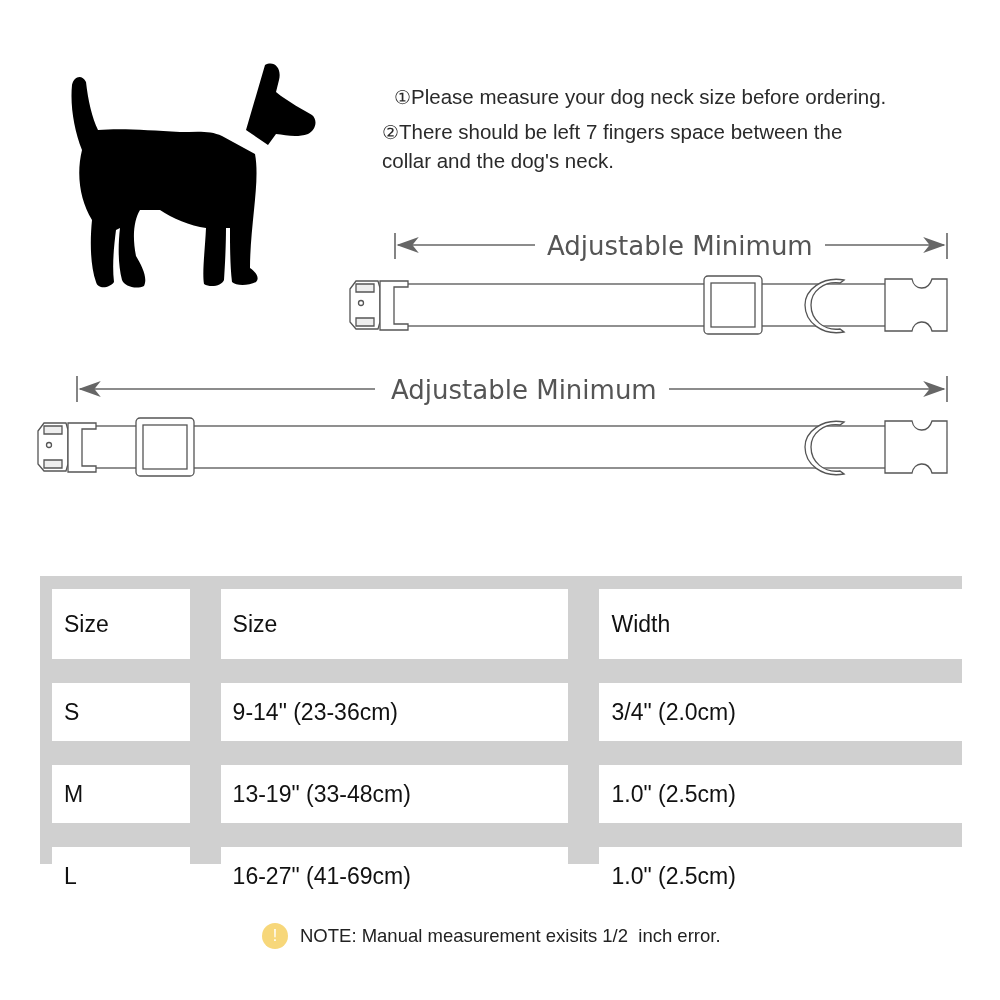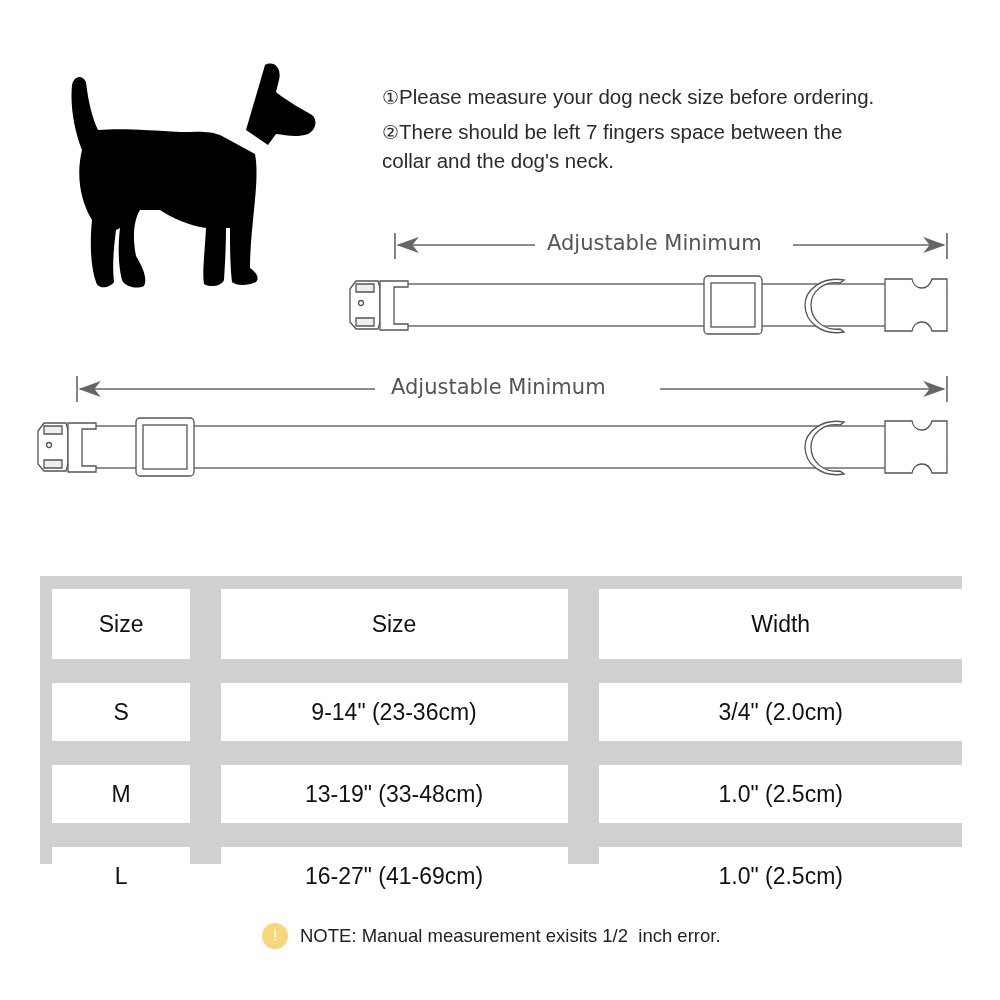--- a/index.html
+++ b/index.html
@@ -3,44 +3,44 @@
 <meta charset="utf-8">
 <style>
   html, body { margin:0; padding:0; background:#fff; }
   body { width:1000px; height:1000px; position:relative; overflow:hidden;
          font-family:"Liberation Sans", sans-serif; color:#1a1a1a; }
   .abs { position:absolute; }
   .dog { left:60px; top:60px; width:260px; height:235px; }
   .instr { left:382px; font-size:20.5px; color:#2a2a2a; line-height:29px; }
   .instr .num { font-size:19px; }
   .diagram { left:0; top:0; width:1000px; height:520px; }
-  .dim-label { font-family:"DejaVu Sans", sans-serif; font-size:21px; color:#555; background:#fff; padding:0 12px; }
+  .dim-label { font-family:"DejaVu Sans", sans-serif; font-size:26px; color:#555; background:#fff; padding:0 12px; }
   .table-wrap { left:40px; top:576px; width:922px; height:288px; background:#d0d0d0; }
   table.size-table { position:absolute; left:12px; top:13px; border-collapse:separate; border-spacing:0; }
-  .size-table td { background:#fff; text-align:center; vertical-align:middle; font-size:23px; color:#111; padding:12px; }
+  .size-table td { background:#fff; vertical-align:middle; font-size:23px; color:#111; padding:12px; }
   .note { left:262px; top:923px; display:flex; align-items:center; font-size:18.5px; color:#222; }
   .warn { width:26px; height:26px; border-radius:50%; background:#f7d77a; color:#fff; display:flex; align-items:center; justify-content:center; font-size:16px; margin-right:12px; }
 </style>
 </head>
 <body>
 
 <svg class="abs dog" viewBox="0 0 260 235">
   <path fill="#000" d="
     M205,5 C214,0 222,8 219,20 L216,32 C228,42 244,50 252,55 C258,60 256,70 248,74 C236,78 226,75 216,74 L208,85
     L186,70 Z"></path>
   <path fill="#000" d="
     M162,76 L195,94 C198,110 196,130 194,150 C192,170 190,190 190,208 C196,212 200,218 196,222 C188,226 176,226 172,222
     C170,205 170,185 170,168 L166,168 C166,185 165,205 164,220 C162,226 150,228 144,224 C142,212 145,190 146,168
     C130,166 112,158 100,150 L80,150 C74,160 72,176 76,196 C82,206 88,218 84,226 C76,230 64,226 62,220
     C58,205 58,185 60,168 L56,170 C54,186 52,205 54,222 C50,228 38,230 36,222 C30,205 30,180 32,160
     C20,140 16,115 22,90 C14,70 10,45 12,25 C14,16 22,14 26,22 C28,40 32,58 38,70
     C60,68 88,70 120,72 C135,72 150,70 162,76 Z"></path>
 </svg>
 
-<div class="abs instr" style="top:82px;">
+<div class="abs instr" style="top:82px;margin-left:12px;">
   <span class="num">①</span><span>Please measure your dog neck size before ordering.</span>
 </div>
 <div class="abs instr" style="top:117px;">
   <span class="num">②</span><span>There should be left 7 fingers space between the</span>
 </div>
 <div class="abs instr" style="top:146px;">
   <span>collar and the dog's neck.</span>
 </div>
 
 <svg class="abs diagram" viewBox="0 0 1000 520">

